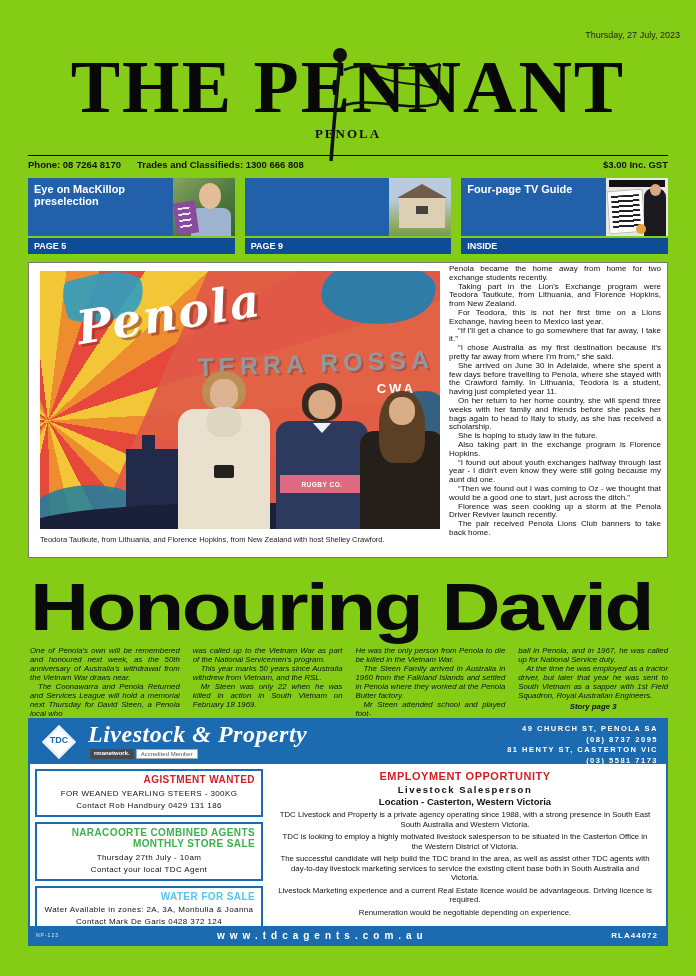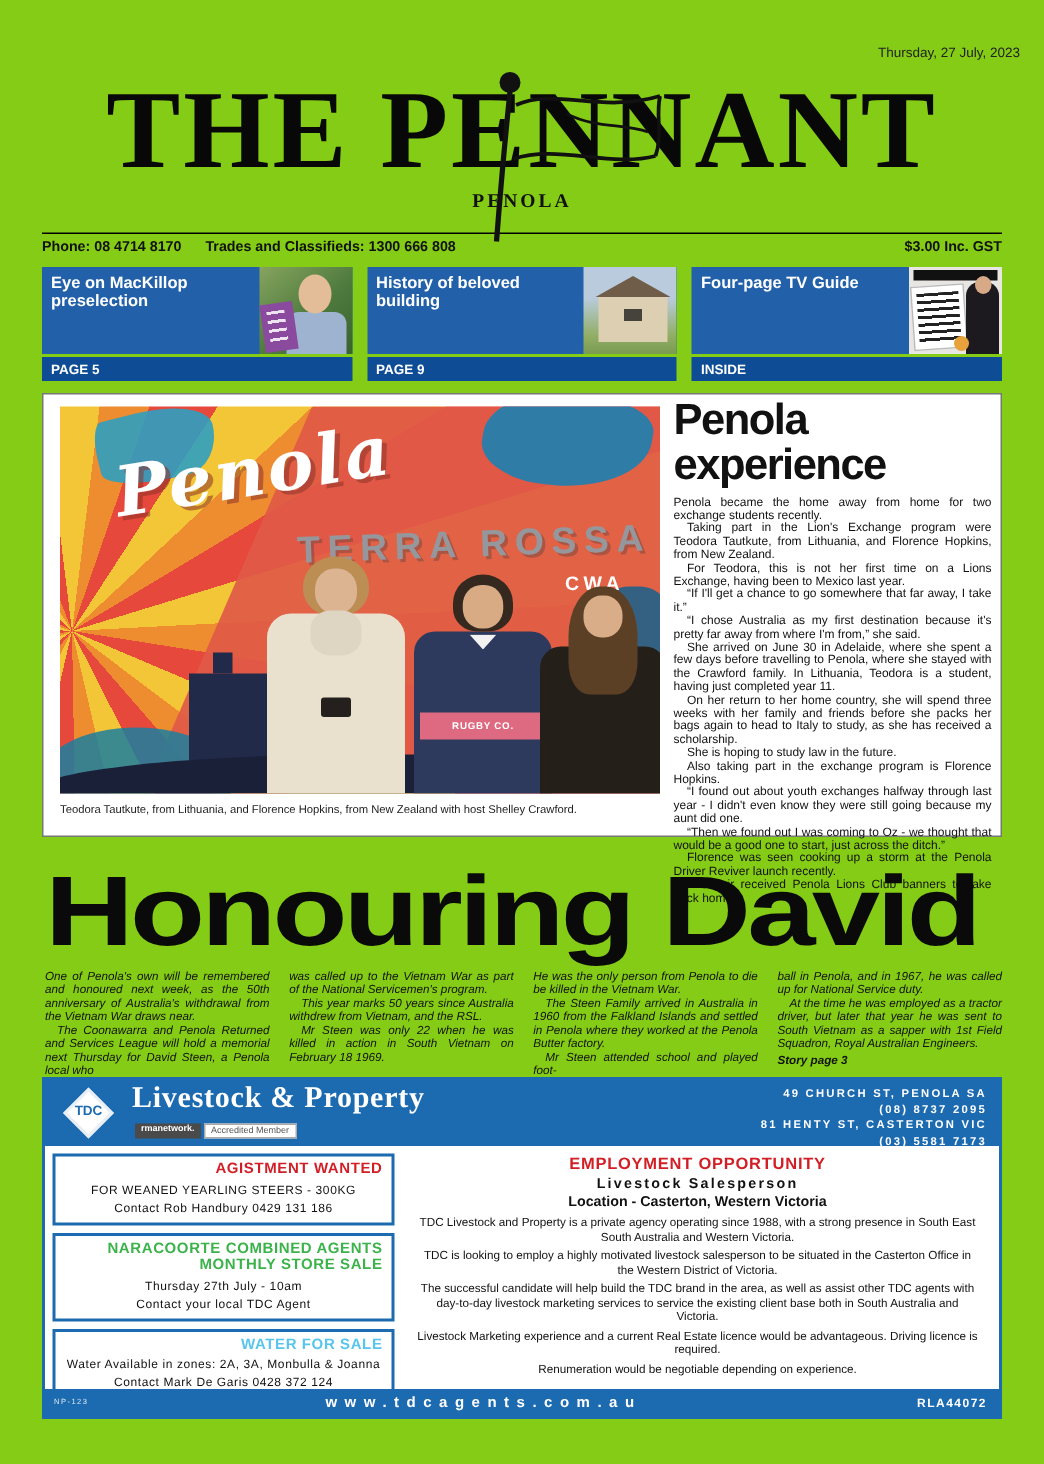--- a/index.html
+++ b/index.html
@@ -102,29 +102,29 @@
   .lead-col p { margin:0; font-size:8px; line-height:1.1; text-align:justify; }
   .lead-col p + p { text-indent:9px; }
 
   
   .main-headline { position:absolute; top:574px; left:30px; width:640px; font-size:66px; font-weight:bold; letter-spacing:-2px;
     line-height:1; white-space:nowrap; transform:scaleX(1.24); transform-origin:left center; color:#0a0a0a; }
   .cols { position:absolute; top:646px; left:30px; width:638px; display:flex; gap:13px; }
   .col { flex:1; font-size:7.8px; line-height:1.16; text-align:justify;font-style:italic; }
   .col p { margin:0; }
   .col p + p { text-indent:8px; }
-  .continued { text-align:left; font-weight:bold; text-indent:0 !important; margin-top:2px !important; }
+  .continued { text-align:center; font-weight:bold; text-indent:0 !important; margin-top:2px !important; }
 
   
   .ad { position:absolute; top:718px; left:28px; width:640px; height:228px; border:2px solid #1c6ab0; display:flex; flex-direction:column; background:#fff; }
   .ad-header { position:relative; flex:0 0 44px; background:#1c6ab0; color:#fff; }
   .tdc-logo { position:absolute; left:12px; top:5px; width:34px; height:34px; }
   .tdc-diamond { position:absolute; left:5px; top:5px; width:24px; height:24px; background:#fff; transform:rotate(45deg); border:2px solid #e8eef6; }
   .tdc-letters { position:absolute; left:0; top:10px; width:34px; text-align:center; color:#1c6ab0; font-weight:bold; font-size:9px; z-index:2; }
-  .ad-brand { position:absolute; left:58px; top:1px; font-family:"Liberation Serif", serif; font-weight:bold; font-size:20px; letter-spacing:.5px; }
+  .ad-brand { position:absolute; left:58px; top:1px; font-family:"Liberation Serif", serif; font-weight:bold; font-size:24px; letter-spacing:.5px;font-style:italic; }
   .badges { position:absolute; left:60px; top:29px; display:flex; gap:2px; }
   .badge-dark { background:#4a4a4a; color:#fff; font-size:6px; font-weight:bold; padding:1px 4px; }
   .badge-light { background:#fff; color:#555; font-size:6px; padding:1px 4px; border:1px solid #aaa; }
   .ad-address { position:absolute; right:8px; top:4px; text-align:right; font-size:7.5px; font-weight:bold; letter-spacing:1.5px; line-height:1.4; }
   .ad-body { flex:1; display:flex; gap:6px; padding:5px; overflow:hidden; }
   .ad-left { flex:0 0 228px; display:flex; flex-direction:column; gap:5px; }
   .ad-box { border:2px solid #1c6ab0; text-align:center; padding:3px 6px 5px; background:#fff; }
   .ad-box-heading { font-weight:bold; font-size:10px; letter-spacing:.4px; line-height:1.15;text-align:right; }
   .h-red { color:#d21f26; } .h-green { color:#3bb34a; } .h-cyan { color:#58c5ee; }
   .ad-box-line { font-size:8px; margin-top:3px; letter-spacing:.4px; }
@@ -152,41 +152,40 @@
     <path d="M32,15 q-5,48 -9,100" stroke="#111" stroke-width="3.5" fill="none"></path>
     <path d="M36,24 C 62,12 92,30 132,18" stroke="#111" stroke-width="2.5" fill="none"></path>
     <path d="M132,18 C 129,32 134,44 129,58" stroke="#111" stroke-width="2.5" fill="none"></path>
     <path d="M129,58 C 98,66 64,50 34,60" stroke="#111" stroke-width="2.5" fill="none"></path>
     <path d="M70,30 C 90,40 108,36 124,42" stroke="#111" stroke-width="1.8" fill="none"></path>
   </svg>
   <div class="masthead-sub">PENOLA</div>
 
   <div class="toprule"></div>
   <div class="infobar">
-    <span>Phone: 08 4714 8170</span>
+    <span>Phone: 08 7264 8170</span>
     <span class="sep"></span>
     <span>Trades and Classifieds: 1300 666 808</span>
     <span class="price">$3.00 Inc. GST</span>
   </div>
 
   <div class="teasers">
     <div class="teaser">
       <div class="teaser-main">
         <div class="teaser-title">Eye on MacKillop preselection</div>
         <div class="thumb thumb-man">
           <div class="shirt"></div>
             <div class="face"></div>
             <div class="sign"></div>
         </div>
       </div>
       <div class="teaser-band">PAGE 5</div>
     </div>
     <div class="teaser">
       <div class="teaser-main">
-        <div class="teaser-title">History of beloved building</div>
         <div class="thumb thumb-building">
             <div class="bldg"></div>
           </div>
       </div>
       <div class="teaser-band">PAGE 9</div>
     </div>
     <div class="teaser">
       <div class="teaser-main">
         <div class="teaser-title">Four-page TV Guide</div>
         <div class="thumb thumb-tv">
@@ -233,21 +232,20 @@
           <div class="head-face"></div>
       </div>
       <div class="person p3">
         <div class="torso"></div>
           <div class="head-hair"></div>
           <div class="head-face"></div>
       </div>
     </div>
     <div class="caption">Teodora Tautkute, from Lithuania, and Florence Hopkins, from New Zealand with host Shelley Crawford.</div>
     <div class="lead-col">
-      <h2 class="lead-headline">Penola experience</h2>
       <p>Penola became the home away from home for two exchange students recently.</p>
       <p>Taking part in the Lion's Exchange program were Teodora Tautkute, from Lithuania, and Florence Hopkins, from New Zealand.</p>
       <p>For Teodora, this is not her first time on a Lions Exchange, having been to Mexico last year.</p>
       <p>“If I'll get a chance to go somewhere that far away, I take it.”</p>
       <p>“I chose Australia as my first destination because it's pretty far away from where I'm from,” she said.</p>
       <p>She arrived on June 30 in Adelaide, where she spent a few days before travelling to Penola, where she stayed with the Crawford family. In Lithuania, Teodora is a student, having just completed year 11.</p>
       <p>On her return to her home country, she will spend three weeks with her family and friends before she packs her bags again to head to Italy to study, as she has received a scholarship.</p>
       <p>She is hoping to study law in the future.</p>
       <p>Also taking part in the exchange program is Florence Hopkins.</p>
       <p>“I found out about youth exchanges halfway through last year - I didn't even know they were still going because my aunt did one.</p>

